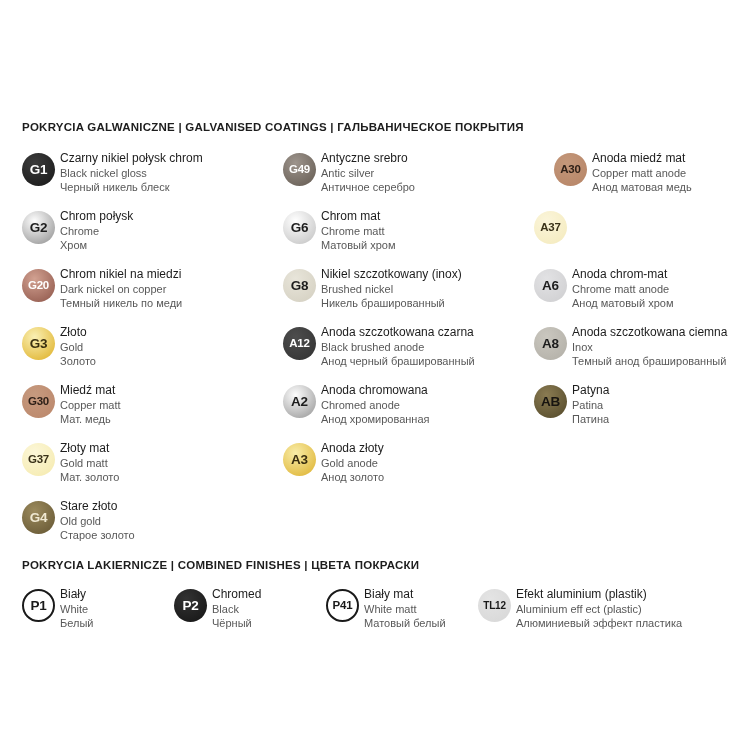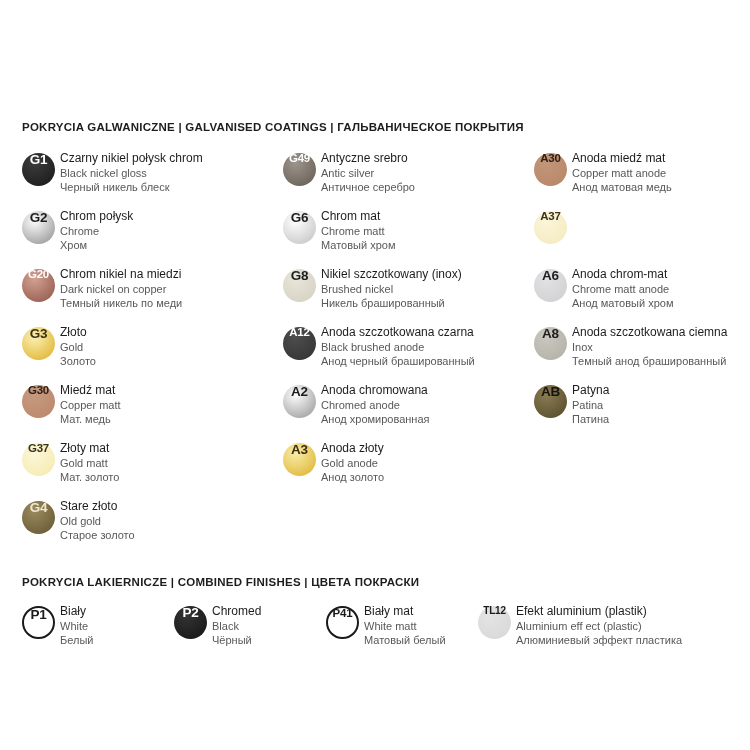--- a/index.html
+++ b/index.html
@@ -20,21 +20,21 @@
   }
   .section-header {
     margin: 0;
     font-size: 11.5px;
     font-weight: bold;
     color: #1d1d1d;
     letter-spacing: 0.25px;
     line-height: 13px;
   }
   .section-header--galv { padding-top: 121px; }
-  .section-header--lacquer { margin-top: 17px; }
+  .section-header--lacquer { }
 
   .galv-grid {
     display: flex;
     margin-top: 19px;
   }
   .col { display: flex; flex-direction: column; }
   .col[data-col="0"] { width: 261px; }
   .col[data-col="1"] { width: 251px; }
   .col[data-col="2"] { flex: 1; }
 
@@ -43,20 +43,21 @@
     align-items: flex-start;
     height: 44px;
     margin-bottom: 14px;
   }
   .swatch {
     flex: 0 0 auto;
     width: 33px;
     height: 33px;
     border-radius: 50%;
     display: flex;
+    align-items: center;
     justify-content: center;
     box-sizing: border-box;
   }
   .code {
     font-weight: bold;
     letter-spacing: -0.2px;
     line-height: 1;
   }
   .code-len-2 { font-size: 13.5px; }
   .code-len-3 { font-size: 11.5px; }
@@ -226,21 +227,21 @@
     </div>
     <div class="labels">
       <div class="lbl-pl">Anoda złoty</div>
       <div class="lbl-en">Gold anode</div>
       <div class="lbl-ru">Анод золото</div>
     </div>
   </div>
       </div>
     <div class="col" data-col="2">
         <div class="item">
-    <div class="swatch" style="background: radial-gradient(circle at 38% 30%, rgb(195, 151, 122) 0%, rgb(185, 136, 106) 80%); color: rgb(46, 32, 24);">
+    <div class="swatch" style="background: radial-gradient(circle at 38% 30%, rgb(195, 151, 122) 0%, rgb(185, 136, 106) 80%); color: rgb(46, 32, 24); margin-left: 20px;">
       <span class="code code-len-3">A30</span>
     </div>
     <div class="labels">
       <div class="lbl-pl">Anoda miedź mat</div>
       <div class="lbl-en">Copper matt anode</div>
       <div class="lbl-ru">Анод матовая медь</div>
     </div>
   </div>
         <div class="item">
     <div class="swatch" style="background: radial-gradient(circle at 38% 30%, rgb(251, 245, 218) 0%, rgb(245, 236, 194) 80%); color: rgb(58, 50, 26);">

